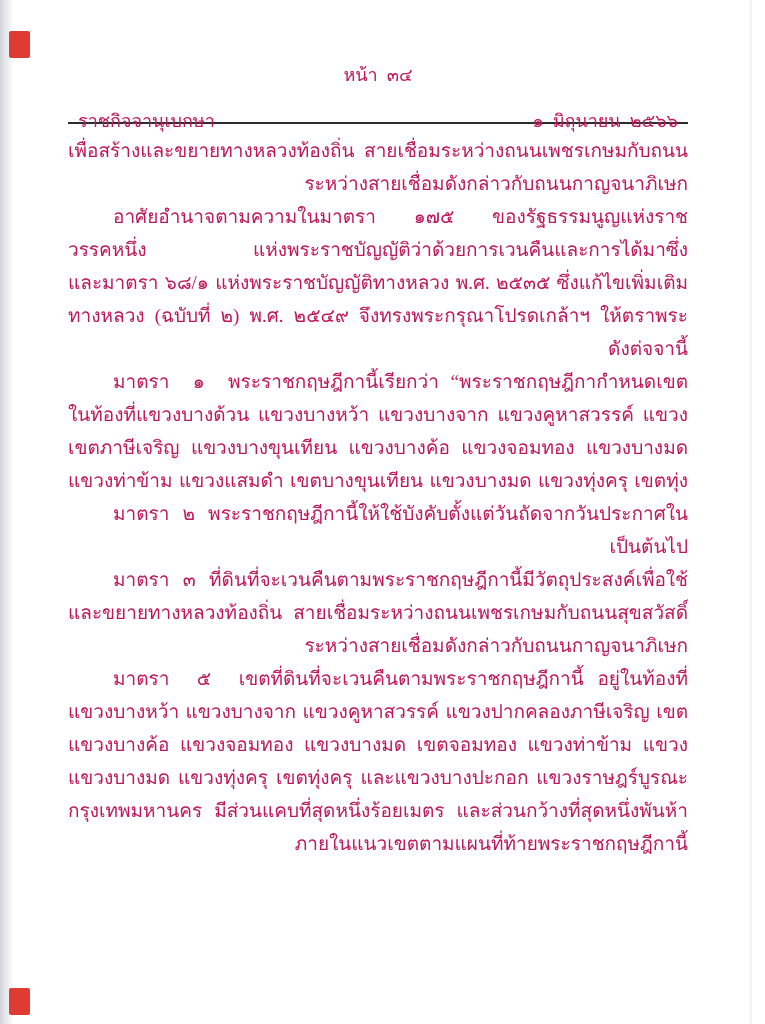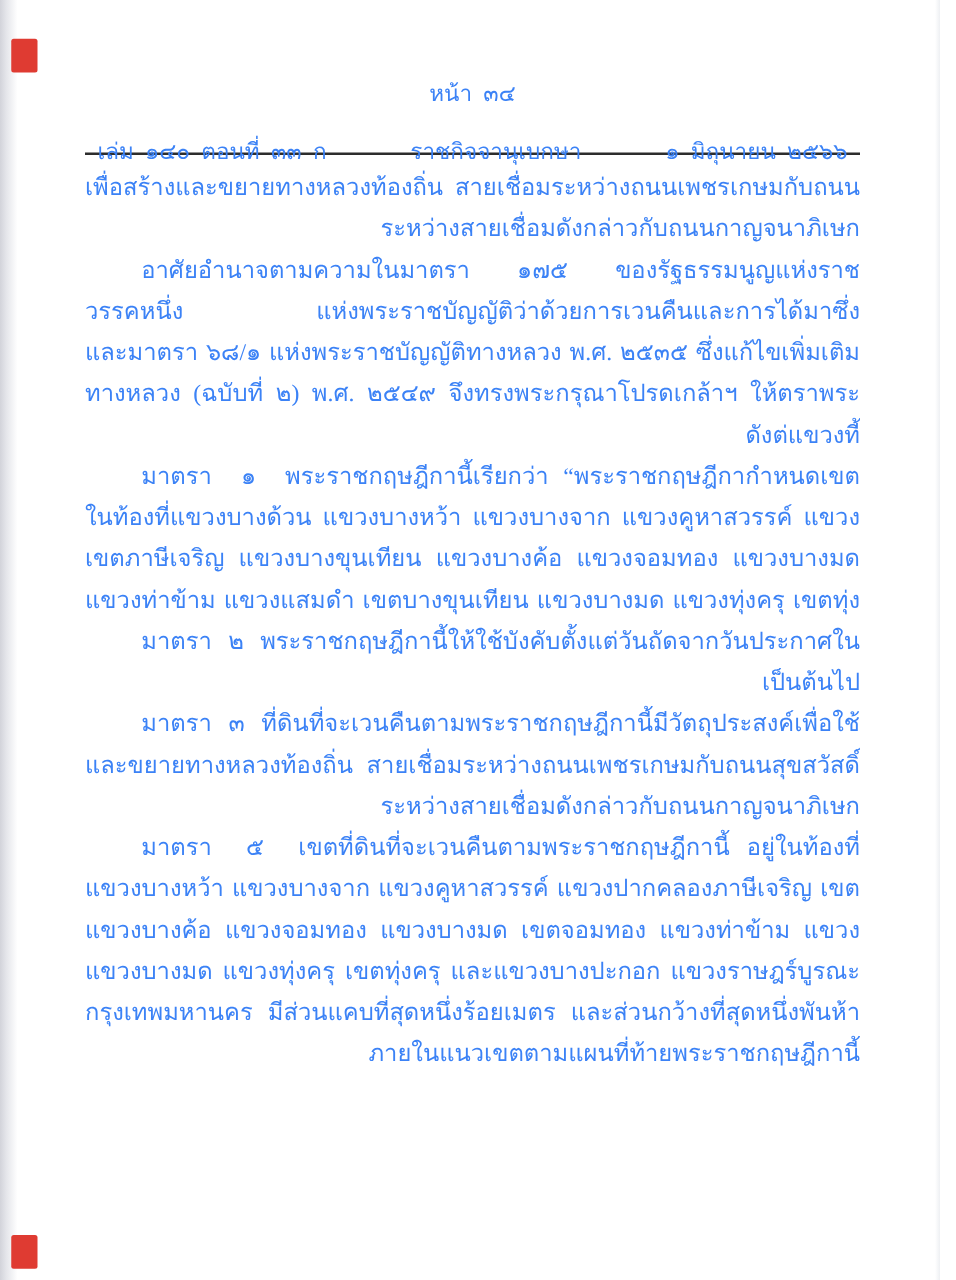--- a/index.html
+++ b/index.html
@@ -3,21 +3,21 @@
 <meta charset="utf-8">
 <style>
   html, body { margin: 0; padding: 0; background: #ffffff; }
   .page {
     position: relative;
     width: 752px;
     height: 1024px;
     background: #ffffff;
     overflow: hidden;
     font-family: "Liberation Serif", "DejaVu Serif", serif;
-    color: #3b82f6;
+    color: #be185d;
   }
   .edge-left {
     position: absolute;
     left: 0; top: 0; bottom: 0;
     width: 14px;
     background: linear-gradient(to right, #d2d3da 0%, #e4e5ea 35%, rgba(255,255,255,0) 100%);
   }
   .edge-right {
     position: absolute;
     right: 0; top: 0; bottom: 0;
@@ -89,35 +89,34 @@
 
 <div class="page">
   <div class="edge-left"></div>
   <div class="edge-right"></div>
   <div class="red-mark top" style="background: rgb(223, 59, 50);"></div>
   <div class="red-mark bottom" style="background: rgb(223, 59, 50);"></div>
 
   <div class="header">
     <div class="page-num">หน้า&nbsp;&nbsp;๓๔</div>
     <div class="header-row">
-      <span>เล่ม&nbsp;&nbsp;๑๔๐&nbsp;&nbsp;ตอนที่&nbsp;&nbsp;๓๓&nbsp;&nbsp;ก</span>
       <span class="center">ราชกิจจานุเบกษา</span>
       <span>๑&nbsp;&nbsp;มิถุนายน&nbsp;&nbsp;๒๕๖๖</span>
     </div>
     <div class="rule"></div>
   </div>
 
   <div class="doc-body">
       <div class="line just">เพื่อสร้างและขยายทางหลวงท้องถิ่น สายเชื่อมระหว่างถนนเพชรเกษมกับถนนสุขสวัสดิ์ และสายเชื่อม</div>
       <div class="line">ระหว่างสายเชื่อมดังกล่าวกับถนนกาญจนาภิเษก</div>
       <div class="line indent just">อาศัยอำนาจตามความในมาตรา ๑๗๕ ของรัฐธรรมนูญแห่งราชอาณาจักรไทย มาตรา ๘</div>
       <div class="line just">วรรคหนึ่ง แห่งพระราชบัญญัติว่าด้วยการเวนคืนและการได้มาซึ่งอสังหาริมทรัพย์ พ.ศ. ๒๕๖๒</div>
       <div class="line just">และมาตรา ๖๘/๑ แห่งพระราชบัญญัติทางหลวง พ.ศ. ๒๕๓๕ ซึ่งแก้ไขเพิ่มเติมโดยพระราชบัญญัติ</div>
       <div class="line just">ทางหลวง (ฉบับที่ ๒) พ.ศ. ๒๕๔๙ จึงทรงพระกรุณาโปรดเกล้าฯ ให้ตราพระราชกฤษฎีกาขึ้นไว้</div>
-      <div class="line">ดังต่แขวงที้</div>
+      <div class="line">ดังต่จจานี้</div>
       <div class="line indent just">มาตรา&nbsp;&nbsp;๑&nbsp;&nbsp;พระราชกฤษฎีกานี้เรียกว่า “พระราชกฤษฎีกากำหนดเขตที่ดินที่จะเวนคืน</div>
       <div class="line just">ในท้องที่แขวงบางด้วน แขวงบางหว้า แขวงบางจาก แขวงคูหาสวรรค์ แขวงปากคลองภาษีเจริญ</div>
       <div class="line just">เขตภาษีเจริญ แขวงบางขุนเทียน แขวงบางค้อ แขวงจอมทอง แขวงบางมด เขตจอมทอง</div>
       <div class="line just">แขวงท่าข้าม แขวงแสมดำ เขตบางขุนเทียน แขวงบางมด แขวงทุ่งครุ เขตทุ่งครุ และแขวงบางปะกอก</div>
       <div class="line indent just">มาตรา&nbsp;&nbsp;๒&nbsp;&nbsp;พระราชกฤษฎีกานี้ให้ใช้บังคับตั้งแต่วันถัดจากวันประกาศในราชกิจจานุเบกษา</div>
       <div class="line">เป็นต้นไป</div>
       <div class="line indent just">มาตรา&nbsp;&nbsp;๓&nbsp;&nbsp;ที่ดินที่จะเวนคืนตามพระราชกฤษฎีกานี้มีวัตถุประสงค์เพื่อใช้ในการสร้าง</div>
       <div class="line just">และขยายทางหลวงท้องถิ่น สายเชื่อมระหว่างถนนเพชรเกษมกับถนนสุขสวัสดิ์ และสายเชื่อม</div>
       <div class="line">ระหว่างสายเชื่อมดังกล่าวกับถนนกาญจนาภิเษก</div>
       <div class="line indent just">มาตรา&nbsp;&nbsp;๕&nbsp;&nbsp;เขตที่ดินที่จะเวนคืนตามพระราชกฤษฎีกานี้ อยู่ในท้องที่แขวงบางด้วน</div>

